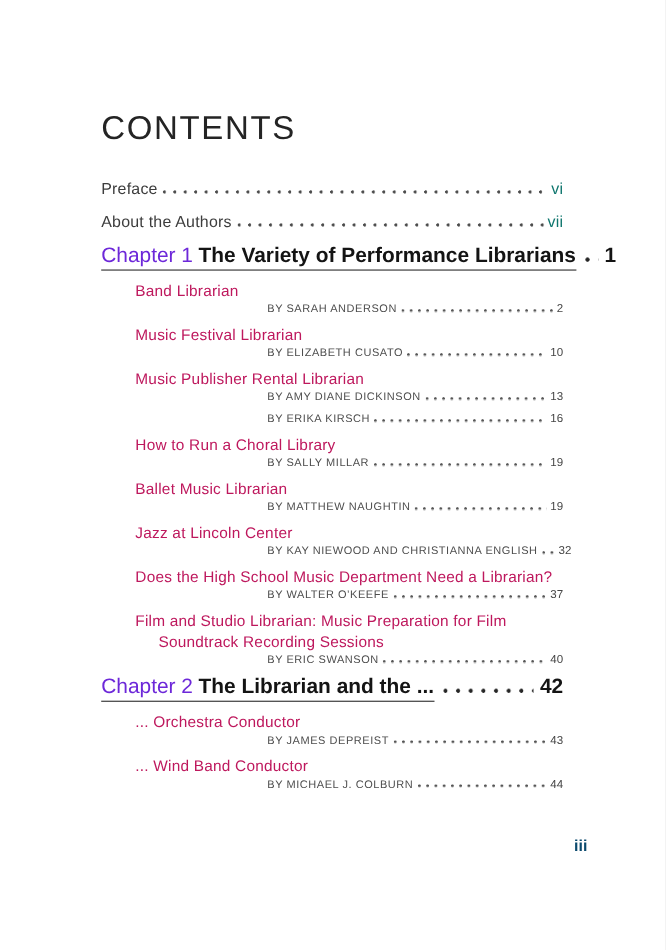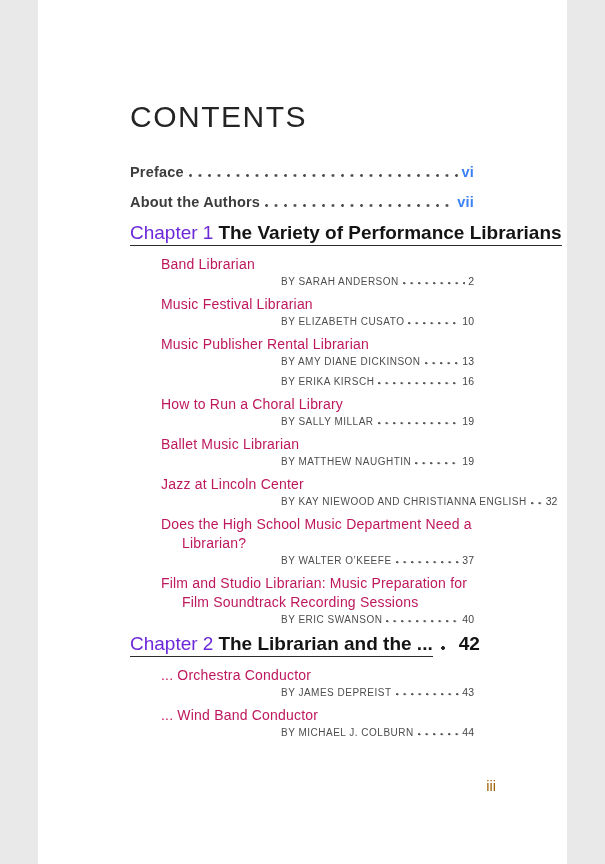--- a/index.html
+++ b/index.html
@@ -1,17 +1,17 @@
 <!DOCTYPE html>
 <html><head>
 <meta charset="utf-8">
 <style>
   html,body{margin:0;padding:0;background:#e9e9e9;}
   .page{
-    position:relative;width:529px;height:864px;background:#ffffff;
+    position:relative;width:605px;height:864px;background:#ffffff;
     font-family:"Liberation Sans",sans-serif;color:#383838;overflow:hidden;
     margin:0 auto;box-sizing:border-box;
   }
   .content{padding:0 93px 0 92px;}
   h1.doc-title{
     margin:101px 0 30px 0;font-size:30px;line-height:32px;font-weight:400;
     letter-spacing:1.5px;color:#242424;
   }
   
   .row{display:flex;align-items:baseline;}
@@ -19,41 +19,41 @@
   .leader.lg{height:3px;margin:0 2px 0 5px;
     background-image:radial-gradient(circle at 1.5px 1.5px,#4a4a4a 1.15px,rgba(0,0,0,0) 1.6px);
     background-size:9.5px 3px;}
   .leader.ch{height:4px;margin:0 6px 0 8px;
     background-image:radial-gradient(circle at 2px 2px,#262626 1.6px,rgba(0,0,0,0) 2.1px);
     background-size:11.5px 4px;}
   .leader.sm{height:3px;margin:0 3px 0 4px;
     background-image:radial-gradient(circle at 1.25px 1.25px,#555555 0.95px,rgba(0,0,0,0) 1.4px);
     background-size:7.5px 3px;}
   
-  .front-row{font-size:14.5px;line-height:18px;margin-bottom:12px;letter-spacing:0.2px;color:#3d3d3d;font-weight:bold;}
-  .fm-page{color:#3b82f6;}
+  .front-row{font-size:14.5px;line-height:18px;margin-bottom:12px;letter-spacing:0.2px;color:#3d3d3d;}
+  .fm-page{color:#0f766e;}
   
   .chapter{margin-top:8px;}
   .chapter-row{font-size:19px;line-height:20px;margin-bottom:9px;}
   .chapter-underlined{border-bottom:1.5px solid #2c2c2c;padding-bottom:2px;white-space:nowrap;}
   .chapter-prefix{color:#6d28d9;margin-right:0.26em;}
   .chapter-title{font-weight:700;color:#141414;}
   .chapter-page{font-weight:700;color:#141414;}
   
   .entries{padding-left:31px;}
   .entry{margin-bottom:7px;}
   .entry-title{
     font-size:14px;line-height:19px;letter-spacing:0.2px;color:#be185d;
     padding-left:21px;text-indent:-21px;max-width:388px;
   }
   .entry-byline-row{margin-top:1px;padding-left:84px;font-size:10px;line-height:13px;}
   .byline{color:#4d4d4d;letter-spacing:0.5px;white-space:nowrap;margin-left:36px;}
   .entry-page{font-size:10.5px;color:#454545;}
   
-  .folio{position:absolute;top:778px;right:71px;font-size:14.5px;font-weight:400;color:#a16207;}
+  .folio{position:absolute;top:762px;right:71px;font-size:14.5px;font-weight:700;color:#0c4a6e;}
 </style>
 </head>
 <body>
 
 <main class="page">
   <div class="content">
     <h1 class="doc-title">CONTENTS</h1>
 
     <section class="front" id="front-root">
   <div class="row front-row">

